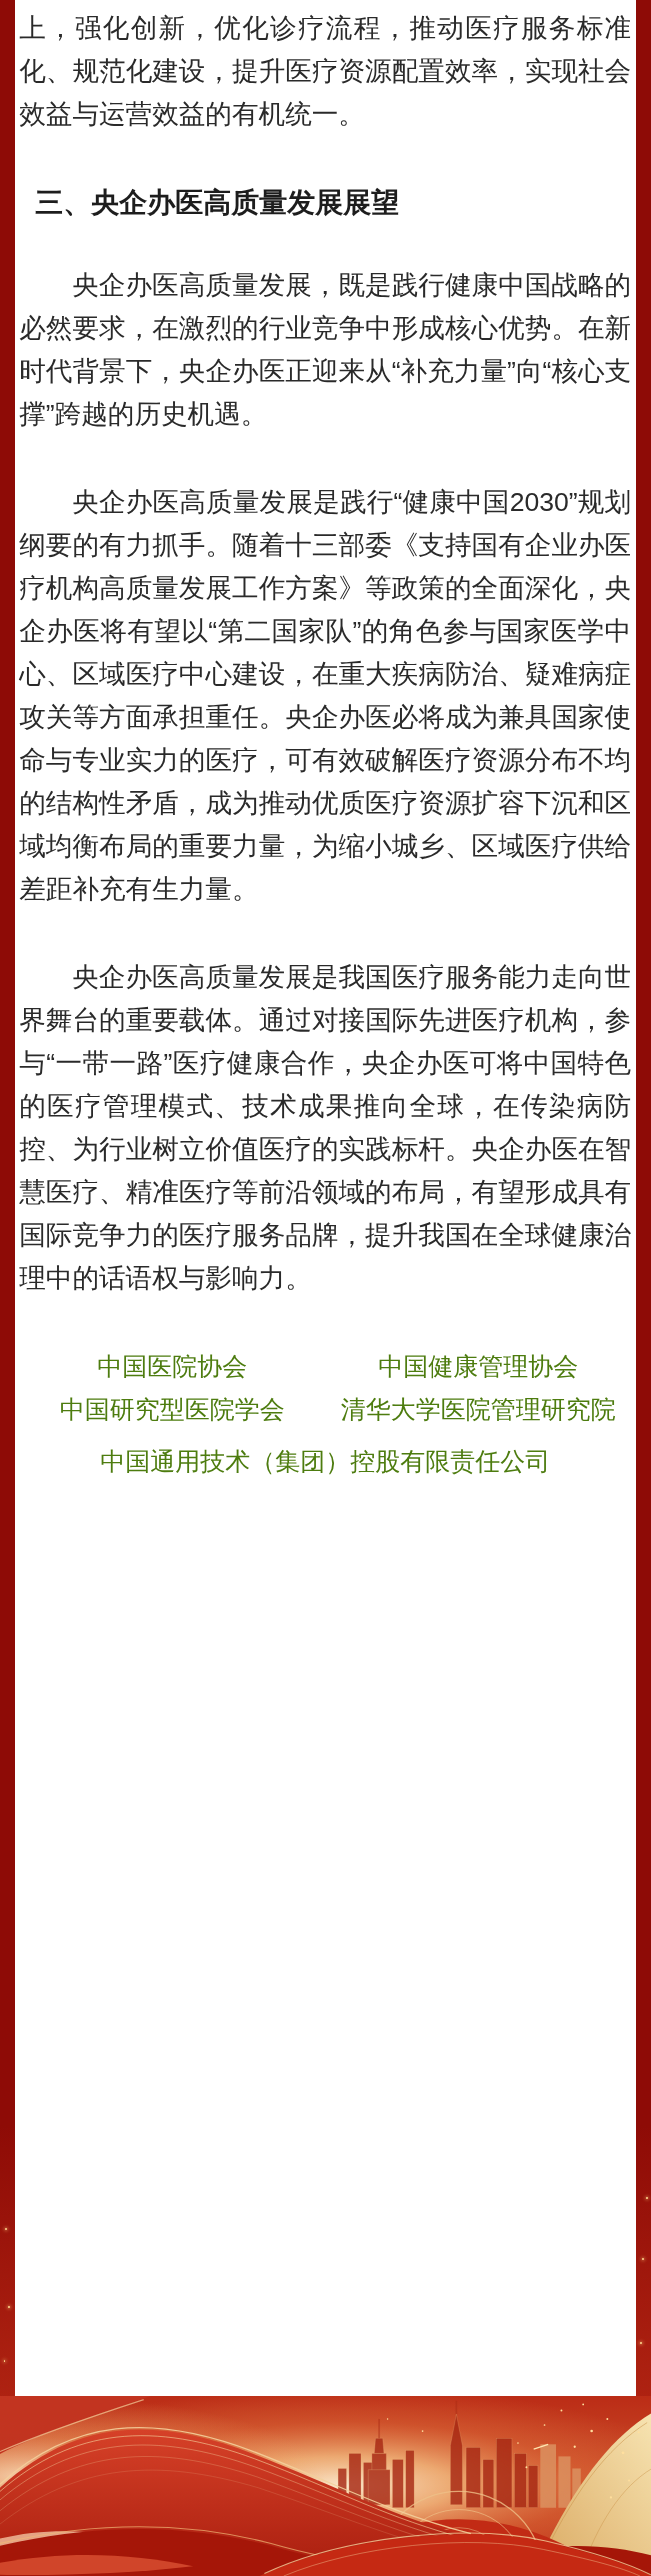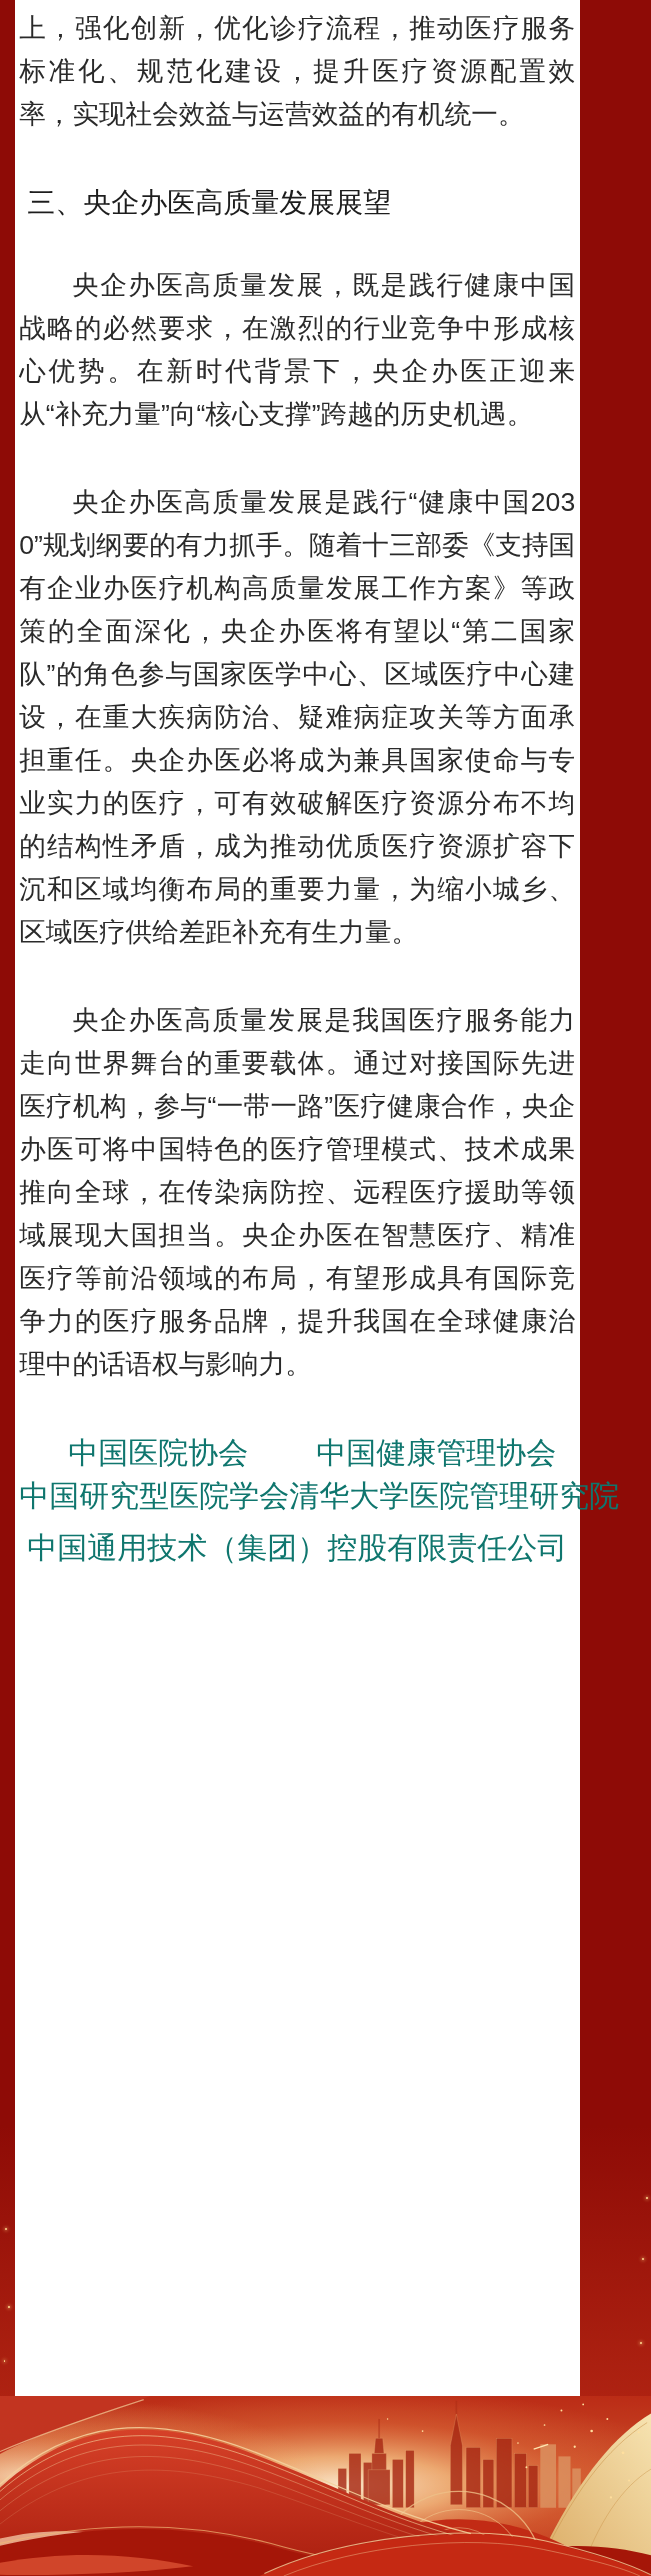--- a/index.html
+++ b/index.html
@@ -1,28 +1,28 @@
 <!DOCTYPE html>
 <html style="font-size:9.7px"><head>
 <meta charset="utf-8">
 <style>
   html,body{margin:0;padding:0;}
   body{font-family:"Liberation Sans","DejaVu Sans",sans-serif;}
   .page{position:relative;width:652px;height:2576px;background:#8e0b06;overflow:hidden;}
   .side-glow{position:absolute;left:0;top:2125px;width:652px;height:453px;
     background:linear-gradient(to bottom,rgba(176,32,18,0) 0%,rgba(188,44,22,.65) 55%,#bb2f19 100%);}
   .spark{position:absolute;border-radius:50%;background:#ffd98e;box-shadow:0 0 3.6px 0.6px rgba(255,210,130,.8);}
-  .white-box{position:absolute;left:15px;top:0;width:565px;height:2396px;background:#ffffff;
+  .white-box{position:absolute;left:15px;top:0;width:621px;height:2396px;background:#ffffff;
     box-sizing:border-box;padding:7.2px 4.8px 0 4.2px;}
   .white-box p{font-size:26.6px;line-height:43px;color:#2a2a2a;margin:0 0 45px 0;
     text-align:justify;word-break:break-all;}
   .indent{text-indent:53px;}
   .lead{font-weight:400;}
-  h2{font-size:28px;line-height:43px;font-weight:400;color:#1d1d1d;margin:0 0 40px 8px;}
-  .sigs{margin-top:34px;font-size:30px;line-height:43px;color:#0f766e;}
+  h2{font-size:28px;line-height:43px;font-weight:700;color:#1d1d1d;margin:0 0 40px 16px;}
+  .sigs{margin-top:34px;font-size:25px;line-height:43px;color:#4d7c0f;}
   .sig-row{display:flex;}
   .sig-row .cell{flex:1;text-align:center;white-space:nowrap;}
   .sig-full{text-align:center;margin-top:8.4px;white-space:nowrap;}
   .artwork{position:absolute;left:0;top:2396px;width:652px;height:180px;}
   .artwork svg{display:block;width:652px;height:180px;}
 </style>
 </head>
 <body>
 
 <div class="page">
@@ -40,21 +40,21 @@
 
     <p>上，强化创新，优化诊疗流程，推动医疗服务标准化、规范化建设，提升医疗资源配置效率，实现社会效益与运营效益的有机统一。</p>
 
     <h2>三、央企办医高质量发展展望</h2>
 
     <p class="indent"><span class="lead"></span><span>央企办医高质量发展，既是践行健康中国战略的必然要求，在激烈的行业竞争中形成核心优势。在新时代背景下，央企办医正迎来从“补充力量”向“核心支撑”跨越的历史机遇。</span></p>
 
     <p class="indent"><span class="lead">央企办医高质量发展是践行“健康中国2030”规划纲要的有力抓手。</span><span>随着十三部委《支持国有企业办医疗机构高质量发展工作方案》等政策的全面深化，央企办医将有望以“第二国家队”的角色参与国家医学中心、区域医疗中心建设，在重大疾病防治、疑难病症攻关等方面承担重任。央企办医必将成为兼具国家使命与专业实力的医疗，可有效破解医疗资源分布不均的结构性矛盾，成为推动优质医疗资源扩容下沉和区域均衡布局的重要力量，为缩小城乡、区域医疗供给差距补充有生力量。</span></p>
 
 
-    <p class="indent"><span class="lead">央企办医高质量发展是我国医疗服务能力走向世界舞台的重要载体。</span><span>通过对接国际先进医疗机构，参与“一带一路”医疗健康合作，央企办医可将中国特色的医疗管理模式、技术成果推向全球，在传染病防控、远程医疗援助等领域展现大国担当。央企办医在智慧医疗、精准医疗等前沿领域的布局，有望形成具有国际竞争力的医疗服务品牌，提升我国在全球健康治理中的话语权与影响力。</span></p>
+    <p class="indent"><span class="lead">央企办医高质量发展是我国医疗服务能力走向世界舞台的重要载体。</span><span>通过对接国际先进医疗机构，参与“一带一路”医疗健康合作，央企办医可将中国特色的医疗管理模式、技术成果推向全球，在传染病防控、为行业树立价值医疗的实践标杆。央企办医在智慧医疗、精准医疗等前沿领域的布局，有望形成具有国际竞争力的医疗服务品牌，提升我国在全球健康治理中的话语权与影响力。</span></p>
 
 
     <div class="sigs">
       <div class="sig-row">
         <span class="cell">中国医院协会</span>
         <span class="cell">中国健康管理协会</span>
       </div>
       <div class="sig-row">
         <span class="cell">中国研究型医院学会</span>
         <span class="cell">清华大学医院管理研究院</span>

